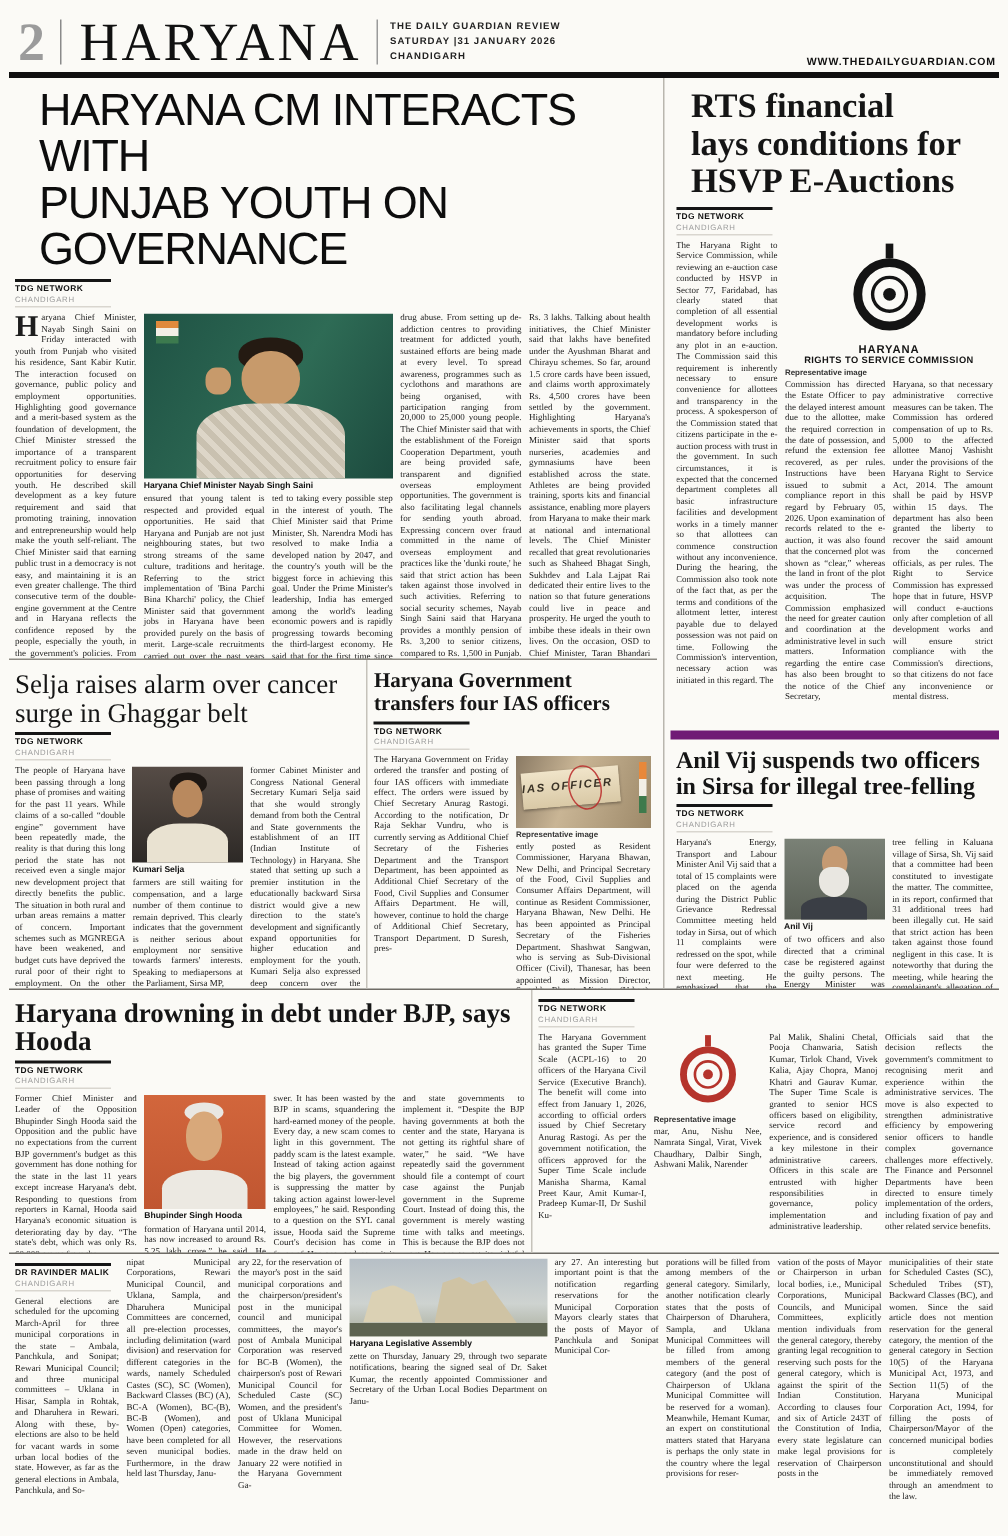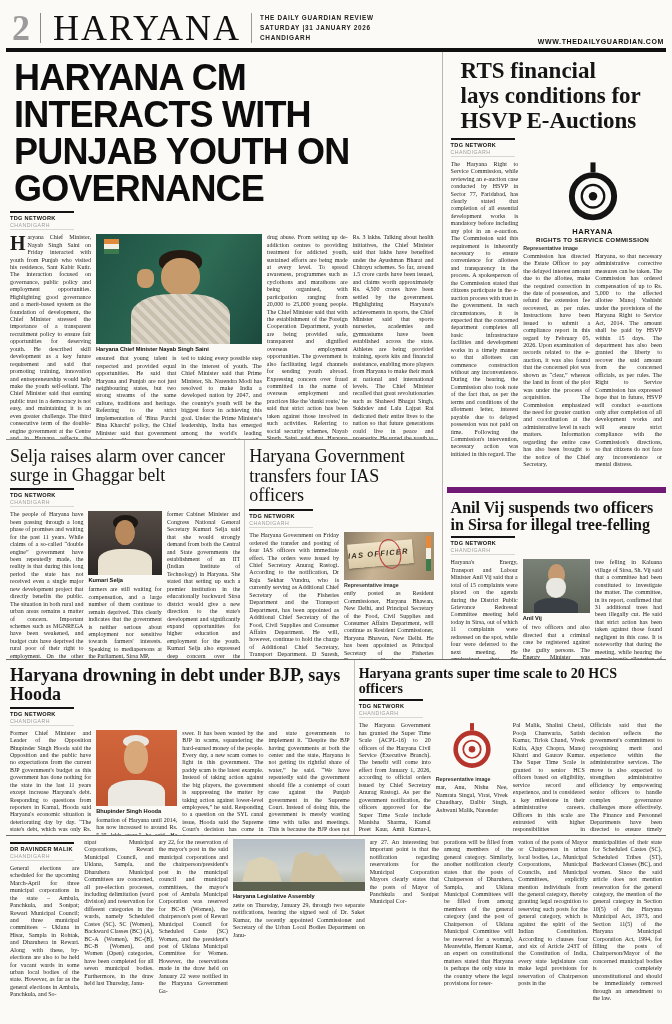--- a/index.html
+++ b/index.html
@@ -22,24 +22,24 @@
   .by-l { font-family:"Liberation Sans",sans-serif; font-size:5.2px; letter-spacing:.5px; color:#9b9b9b; margin-top:1px; }
   .bt { font-size:6px; line-height:1.24; text-align:justify; color:#1d1d1d; }
   .body-row { display:flex; gap:5px; overflow:hidden; }
   .col { flex:1; min-width:0; }
   .subrow { display:flex; gap:5px; min-width:0; }
   .cap { font-family:"Liberation Sans",sans-serif; font-weight:bold; font-size:5.7px; margin:2px 0 3px; color:#111; }
   .rep { font-family:"Liberation Sans",sans-serif; font-weight:bold; font-size:5.3px; color:#333; margin:2px 0 2px; }
   .dropcap::first-letter { float:left; font-size:20px; line-height:.82; font-weight:bold; padding:1px 2px 0 0; }
 
   
-  .h-main { font-family:"Liberation Sans",sans-serif; font-weight:bold; font-size:36px; line-height:1.03; letter-spacing:-.8px; color:#0d0d0d; margin:4px 4px 4px; }
+  .h-main { font-family:"Liberation Sans",sans-serif; font-weight:normal; font-size:30px; line-height:1.03; letter-spacing:-.8px; color:#0d0d0d; margin:4px 16px 4px; }
   .h-rts { font-size:23px; line-height:1.1; font-weight:bold; margin:3px 0 4px; padding-left:10px; }
   .h-selja { font-size:18px; line-height:1.07; font-weight:normal; margin:4px 0 2px; }
-  .h-ias { font-size:18px; line-height:1.1; font-weight:normal; margin:4px 0 2px; }
+  .h-ias { font-size:14px; line-height:1.1; font-weight:bold; margin:4px 0 2px; }
   .h-vij { font-size:16px; line-height:1.08; font-weight:bold; margin:3px 0 2px; }
   .h-hooda { font-size:18px; line-height:1.05; font-weight:bold; margin:3px 0 2px; }
   .h-hcs { font-size:14px; line-height:1.05; font-weight:bold; margin:4px 0 3px; }
   .h-mayor { font-size:22px; line-height:1.05; font-weight:bold; letter-spacing:-.2px; margin:4px 0 5px; }
 
   
   .zoneA { display:flex; height:607px; }
   .zA-left { width:66%; padding-right:4px; }
   .zA-right { width:34%; border-left:1px solid #b9b6ae; padding-left:4px; }
   .main-story { height:387px; overflow:hidden; }
@@ -252,21 +252,20 @@
             <i class="hd-body"></i>
           </figure>
           <div class="cap">Bhupinder Singh Hooda</div>
           <div class="bt">formation of Haryana until 2014, has now increased to around Rs. 5.25 lakh crore,” he said. He questioned where this money was spent despite such massive borrowing? “The public knows the an-</div>
         </div>
         <div class="col bt">swer. It has been wasted by the BJP in scams, squandering the hard-earned money of the people. Every day, a new scam comes to light in this government. The paddy scam is the latest example. Instead of taking action against the big players, the government is suppressing the matter by taking action against lower-level employees,” he said. Responding to a question on the SYL canal issue, Hooda said the Supreme Court's decision has come in favor of Haryana, and now, it is the responsibility of the central</div>
         <div class="col bt">and state governments to implement it. “Despite the BJP having governments at both the center and the state, Haryana is not getting its rightful share of water,” he said. “We have repeatedly said the government should file a contempt of court case against the Punjab government in the Supreme Court. Instead of doing this, the government is merely wasting time with talks and meetings. This is because the BJP does not want Haryana to get its rightful share of water,” he added.</div>
       </div>
     </section>
     <section class="art hcs">
-      <h2 class="h-hcs">Haryana grants super time scale to 20 HCS officers</h2>
       <div class="byline">
         <div class="by-n">TDG NETWORK</div>
         <div class="by-l">CHANDIGARH</div>
       </div>
       <div class="body-row">
         <div class="col bt">The Haryana Government has granted the Super Time Scale (ACPL-16) to 20 officers of the Haryana Civil Service (Executive Branch). The benefit will come into effect from January 1, 2026, according to official orders issued by Chief Secretary Anurag Rastogi. As per the government notification, the officers approved for the Super Time Scale include Manisha Sharma, Kamal Preet Kaur, Amit Kumar-I, Pradeep Kumar-II, Dr Sushil Ku-</div>
         <div class="col photowrap">
           <div class="emblem-block">
             <svg width="44" height="48" viewBox="0 0 40 44">
               <rect x="18.2" y="1" width="3.6" height="7" fill="#b5342c"></rect>

